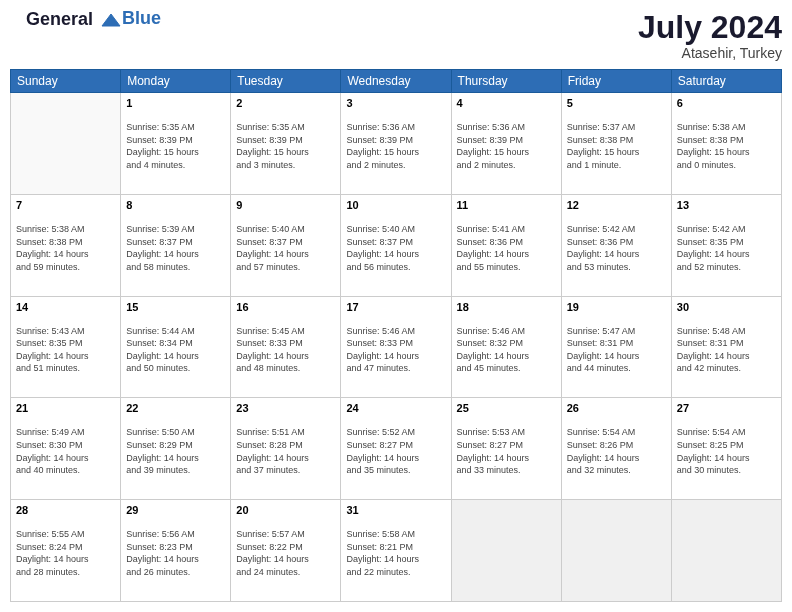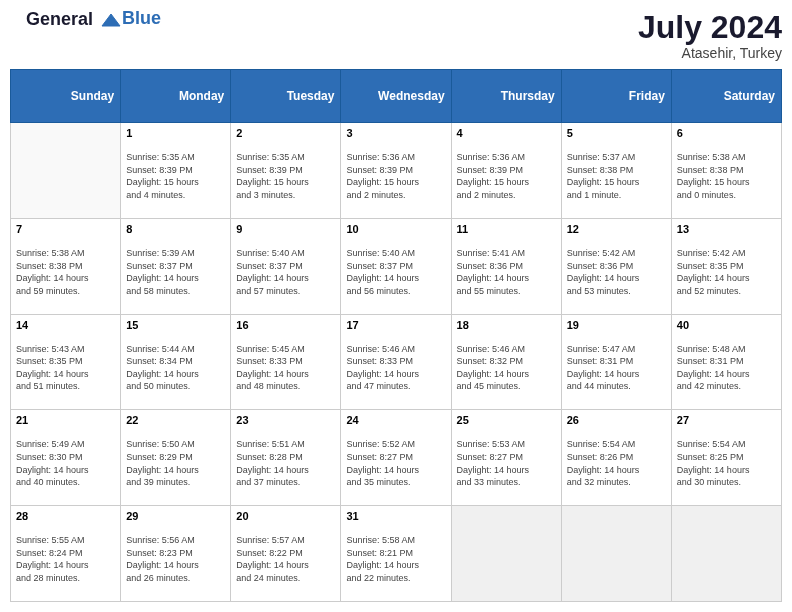--- a/index.html
+++ b/index.html
@@ -46,24 +46,24 @@
       flex: 1;
       border: 1px solid #ccc;
       border-collapse: collapse;
       width: 100%;
       table-layout: fixed;
     }
     .calendar th {
       background: #2d6db5;
       color: white;
       font-size: 12px;
-      padding: 19px 6px;
-      text-align: right;
+      padding: 4px 6px;
+      text-align: left;
       border: 1px solid #1a5a9a;
-      font-weight: bold;
+      font-weight: normal;
     }
     .calendar td {
       border: 1px solid #ccc;
       vertical-align: top;
       padding: 4px 5px;
       font-size: 9.5px;
       color: #333;
       height: 85px;
       background: #fff;
     }
@@ -259,21 +259,21 @@
 and 45 minutes.</div>
           </td>
           <td>
             <span class="day-num">19</span>
             <div class="day-info" style="white-space: pre-line;">Sunrise: 5:47 AM
 Sunset: 8:31 PM
 Daylight: 14 hours
 and 44 minutes.</div>
           </td>
           <td>
-            <span class="day-num">40</span>
+            <span class="day-num">30</span>
             <div class="day-info" style="white-space: pre-line;">Sunrise: 5:48 AM
 Sunset: 8:31 PM
 Daylight: 14 hours
 and 42 minutes.</div>
           </td>
         </tr>
         <tr>
           <td>
             <span class="day-num">21</span>
             <div class="day-info" style="white-space: pre-line;">Sunrise: 5:49 AM

